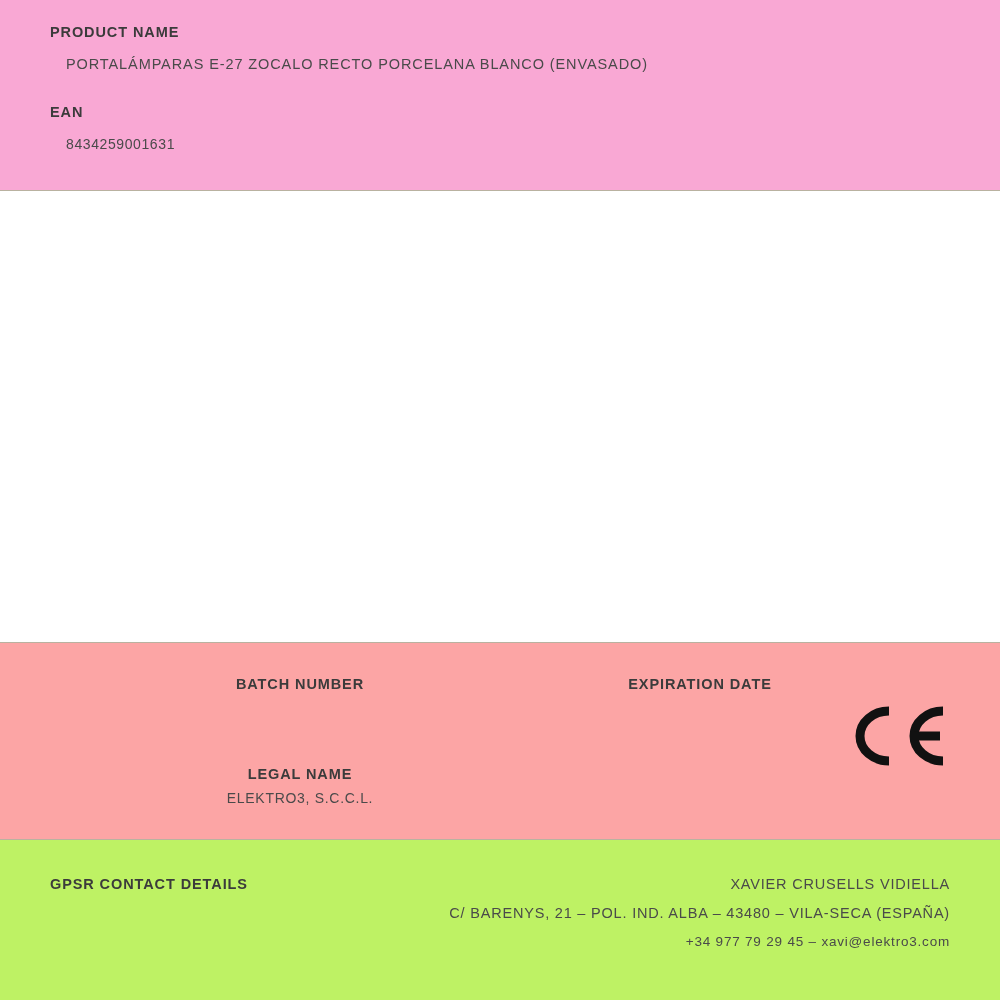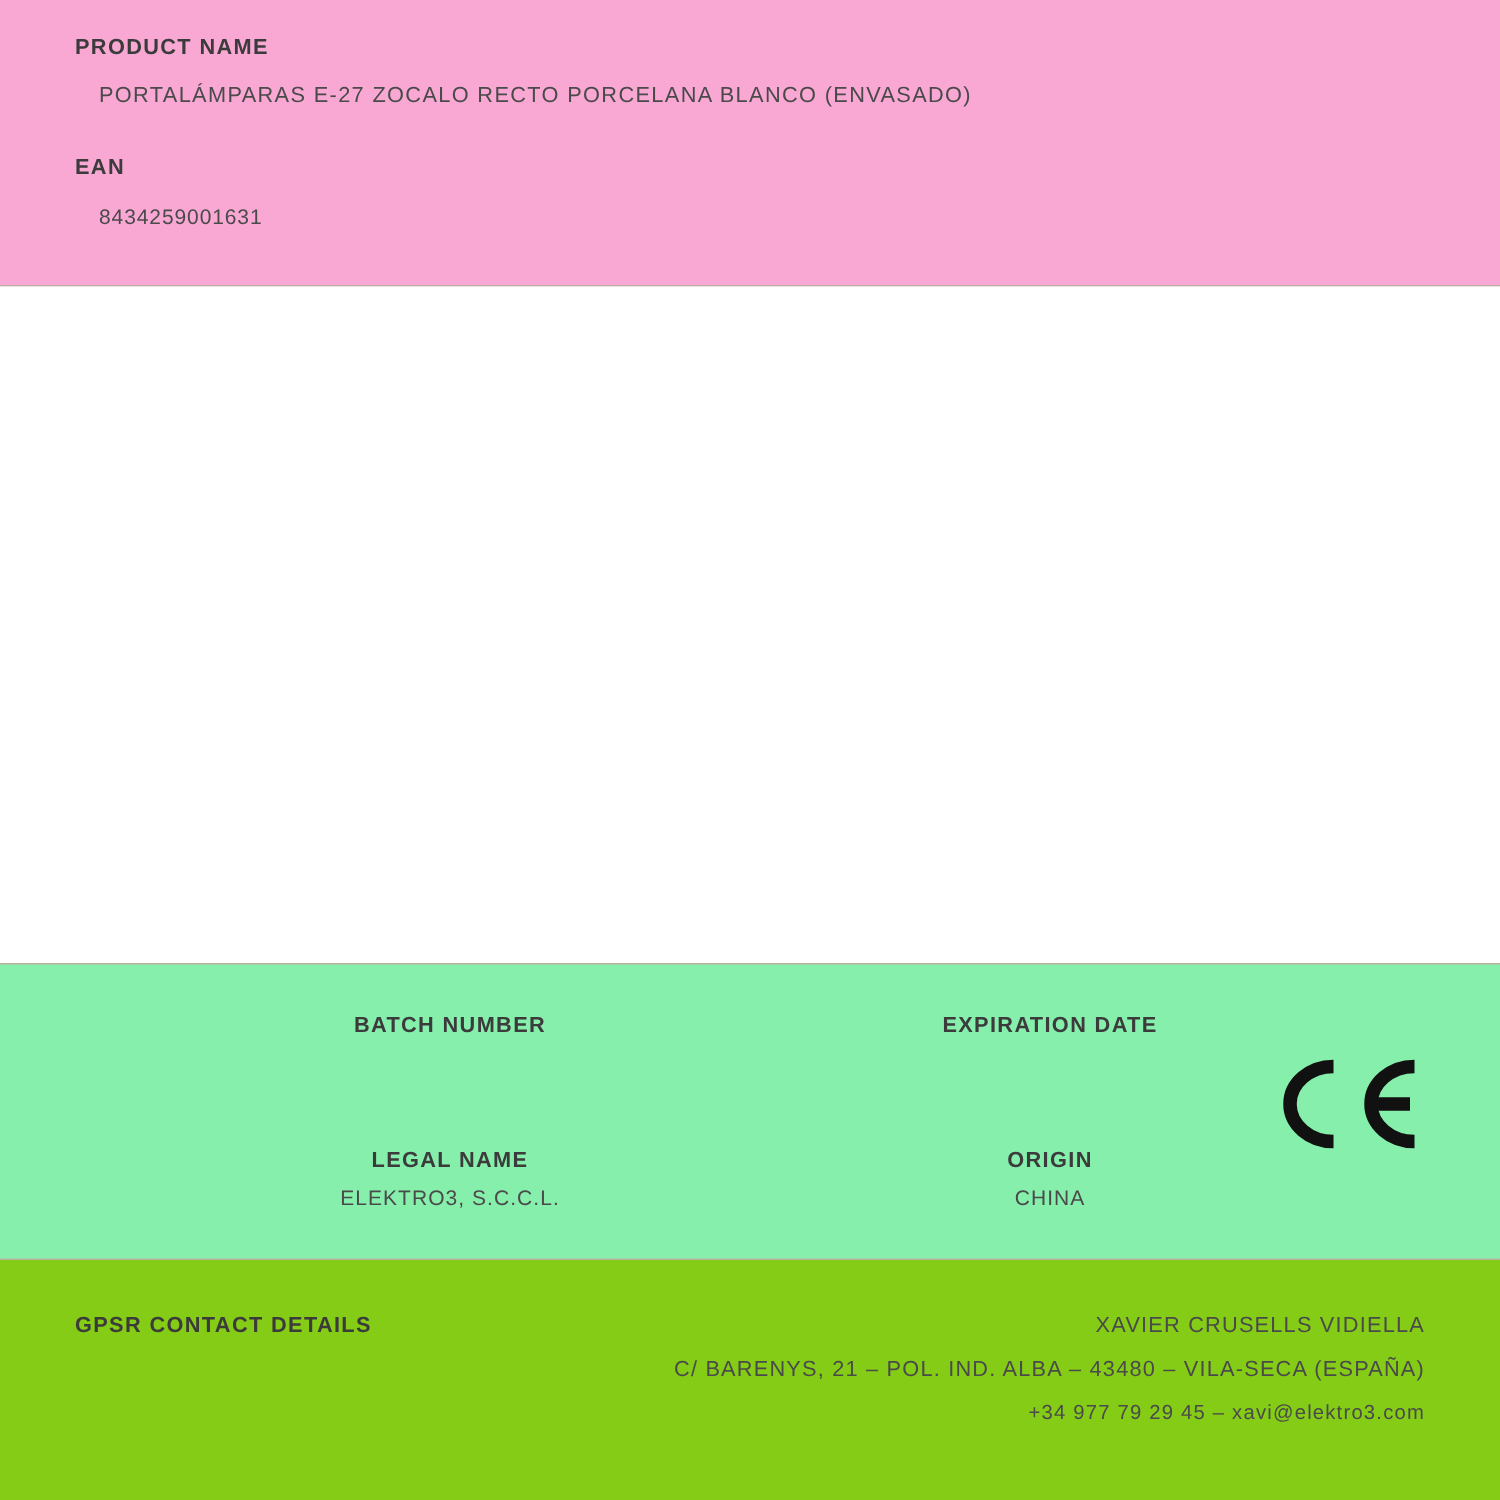--- a/index.html
+++ b/index.html
@@ -57,21 +57,21 @@
 
   
   .image-area {
     flex: 1 1 auto;
     background: #ffffff;
     position: relative;
   }
 
   
   .info-block {
-    background: #86efac;
+    background: #fca5a5;
     border-top: 1px solid #b9b2a0;
     border-bottom: 1px solid #b9b2a0;
     height: 198px;
     box-sizing: border-box;
     position: relative;
     padding: 0;
   }
   .info-label {
     font-size: 14.5px;
     font-weight: bold;
@@ -100,21 +100,21 @@
   .ce-mark {
     position: absolute;
     left: 855px;
     top: 705px;
     width: 92px;
     height: 62px;
   }
 
   
   .footer {
-    background: #84cc16;
+    background: #bef264;
     height: 160px;
     box-sizing: border-box;
     padding: 36px 50px 0 50px;
     display: flex;
     justify-content: space-between;
     align-items: flex-start;
   }
   .footer-label {
     font-size: 14.5px;
     font-weight: bold;
@@ -164,24 +164,20 @@
       <p class="info-value"></p>
     </div>
     <div class="col1 abs-exp">
       <p class="info-label">EXPIRATION DATE</p>
       <p class="info-value"></p>
     </div>
     <div class="col1 abs-legal">
       <p class="info-label">LEGAL NAME</p>
       <p class="info-value">ELEKTRO3, S.C.C.L.</p>
     </div>
-    <div class="col1 abs-origin">
-      <p class="info-label">ORIGIN</p>
-      <p class="info-value">CHINA</p>
-    </div>
   </div>
 
   <svg class="ce-mark" viewBox="0 0 92 62" aria-hidden="true">
     <path d="M36,31 a25,31 0 1 0 0,-0.1 M36,31" fill="none"></path>
     <path d="M34 6 A 29 25 0 0 0 34 56" fill="none" stroke="#111111" stroke-width="9" stroke-linecap="butt"></path>
     <path d="M88 6 A 29 25 0 0 0 88 56" fill="none" stroke="#111111" stroke-width="9" stroke-linecap="butt"></path>
     <rect x="59" y="26.5" width="26" height="9" fill="#111111"></rect>
   </svg>
 
   <div class="footer">

